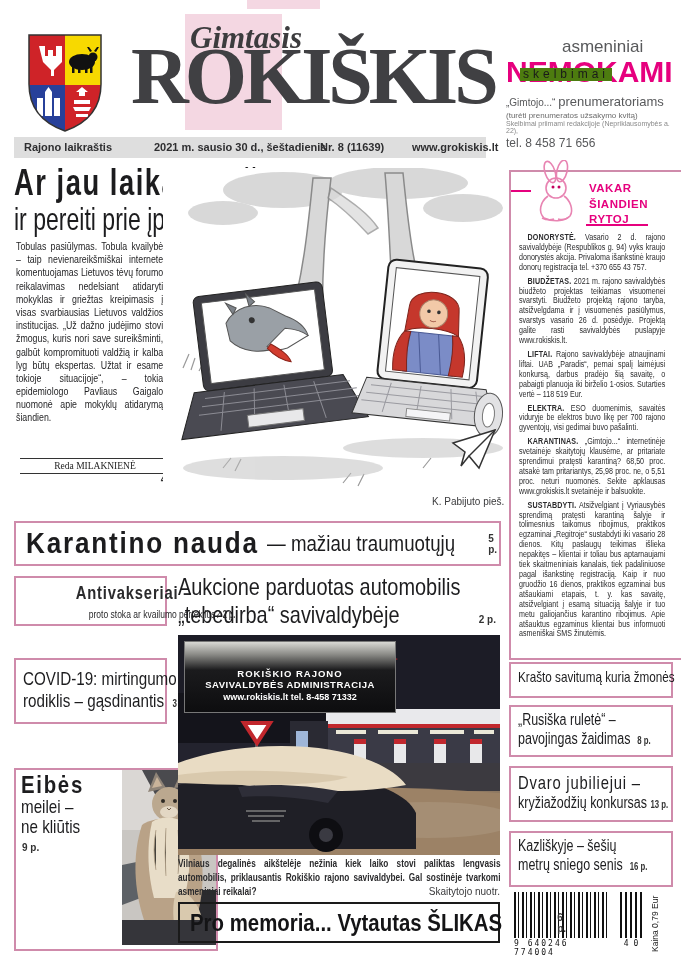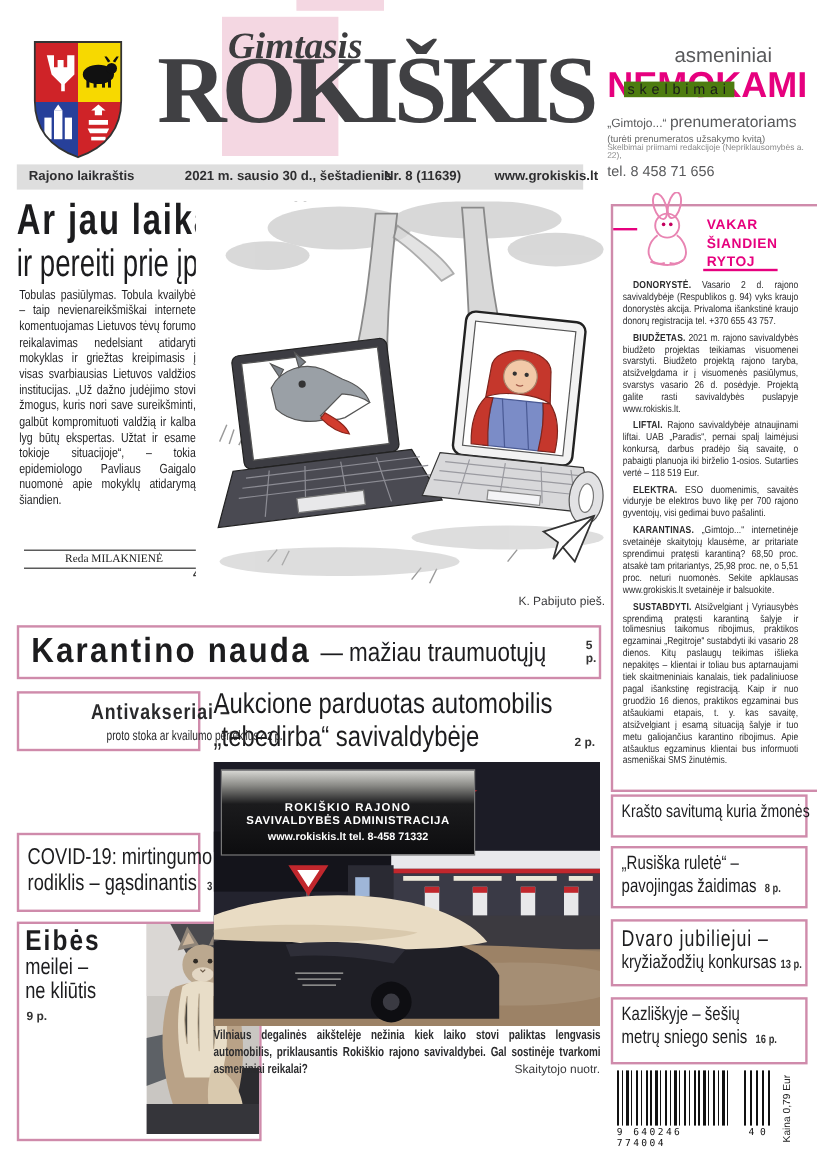--- a/index.html
+++ b/index.html
@@ -82,21 +82,21 @@
   .banner-page{margin-left:auto;font-size:10px;font-weight:bold;color:#333;}
   
   .antivak{left:14px;top:576px;width:153px;height:50px;text-align:center;padding-top:5px;
         box-sizing:border-box;}
   .antivak-t{display:inline-block;font-size:18px;font-weight:bold;letter-spacing:1px;
         color:#2a2a2c;transform:scaleX(0.82);transform-origin:50% 0;white-space:nowrap;}
   .antivak-s{display:inline-block;font-size:11.5px;color:#2a2a2c;white-space:nowrap;
         transform:scaleX(0.74);transform-origin:50% 0;}
   .politikai{left:14px;top:634px;width:153px;height:52px;padding:6px 6px;box-sizing:border-box;}
   .politikai .t-line{font-size:12.5px;transform:scaleX(0.7);}
-  .covid{left:14px;top:694px;width:153px;height:66px;padding:8px 7px;box-sizing:border-box;}
+  .covid{left:14px;top:658px;width:153px;height:66px;padding:8px 7px;box-sizing:border-box;}
   .covid .t-line{font-size:19px;transform:scaleX(0.8);}
   
   .catbox{left:14px;top:768px;width:153px;height:179px;overflow:hidden;}
   .cat-photo{position:absolute;right:0;top:0;}
   .cat-title{position:absolute;left:5px;top:3px;line-height:1.02;}
   .cat-title .l1{display:inline-block;font-size:24px;font-weight:bold;letter-spacing:2px;
         color:#1d1d1f;transform:scaleX(0.85);transform-origin:0 0;}
   .cat-title .l2{display:block;font-size:19px;color:#1d1d1f;white-space:nowrap;
         transform:scaleX(0.8);transform-origin:0 0;}
   .cat-page{position:absolute;left:6px;top:72px;font-size:10px;font-weight:bold;color:#333;}
@@ -445,14 +445,18 @@
 
   <div class="abs car-inset">
     <div class="i1">ROKIŠKIO RAJONO</div>
     <div class="i2">SAVIVALDYBĖS ADMINISTRACIJA</div>
     <div class="i3">www.rokiskis.lt   tel. 8-458 71332</div>
   </div>
 
   <div class="abs car-cap">Vilniaus degalinės aikštelėje nežinia kiek laiko stovi paliktas lengvasis automobilis, priklausantis Rokiškio rajono savivaldybei. Gal sostinėje tvarkomi asmeniniai reikalai?</div>
   <div class="abs car-credit">Skaitytojo nuotr.</div>
 
+  <div class="abs promem">
+    <span class="promem-t">Pro memoria... Vytautas ŠLIKAS</span>
+    <span class="promem-p">6 p.</span>
+  </div>
 
 </div>
 
 </body></html>

